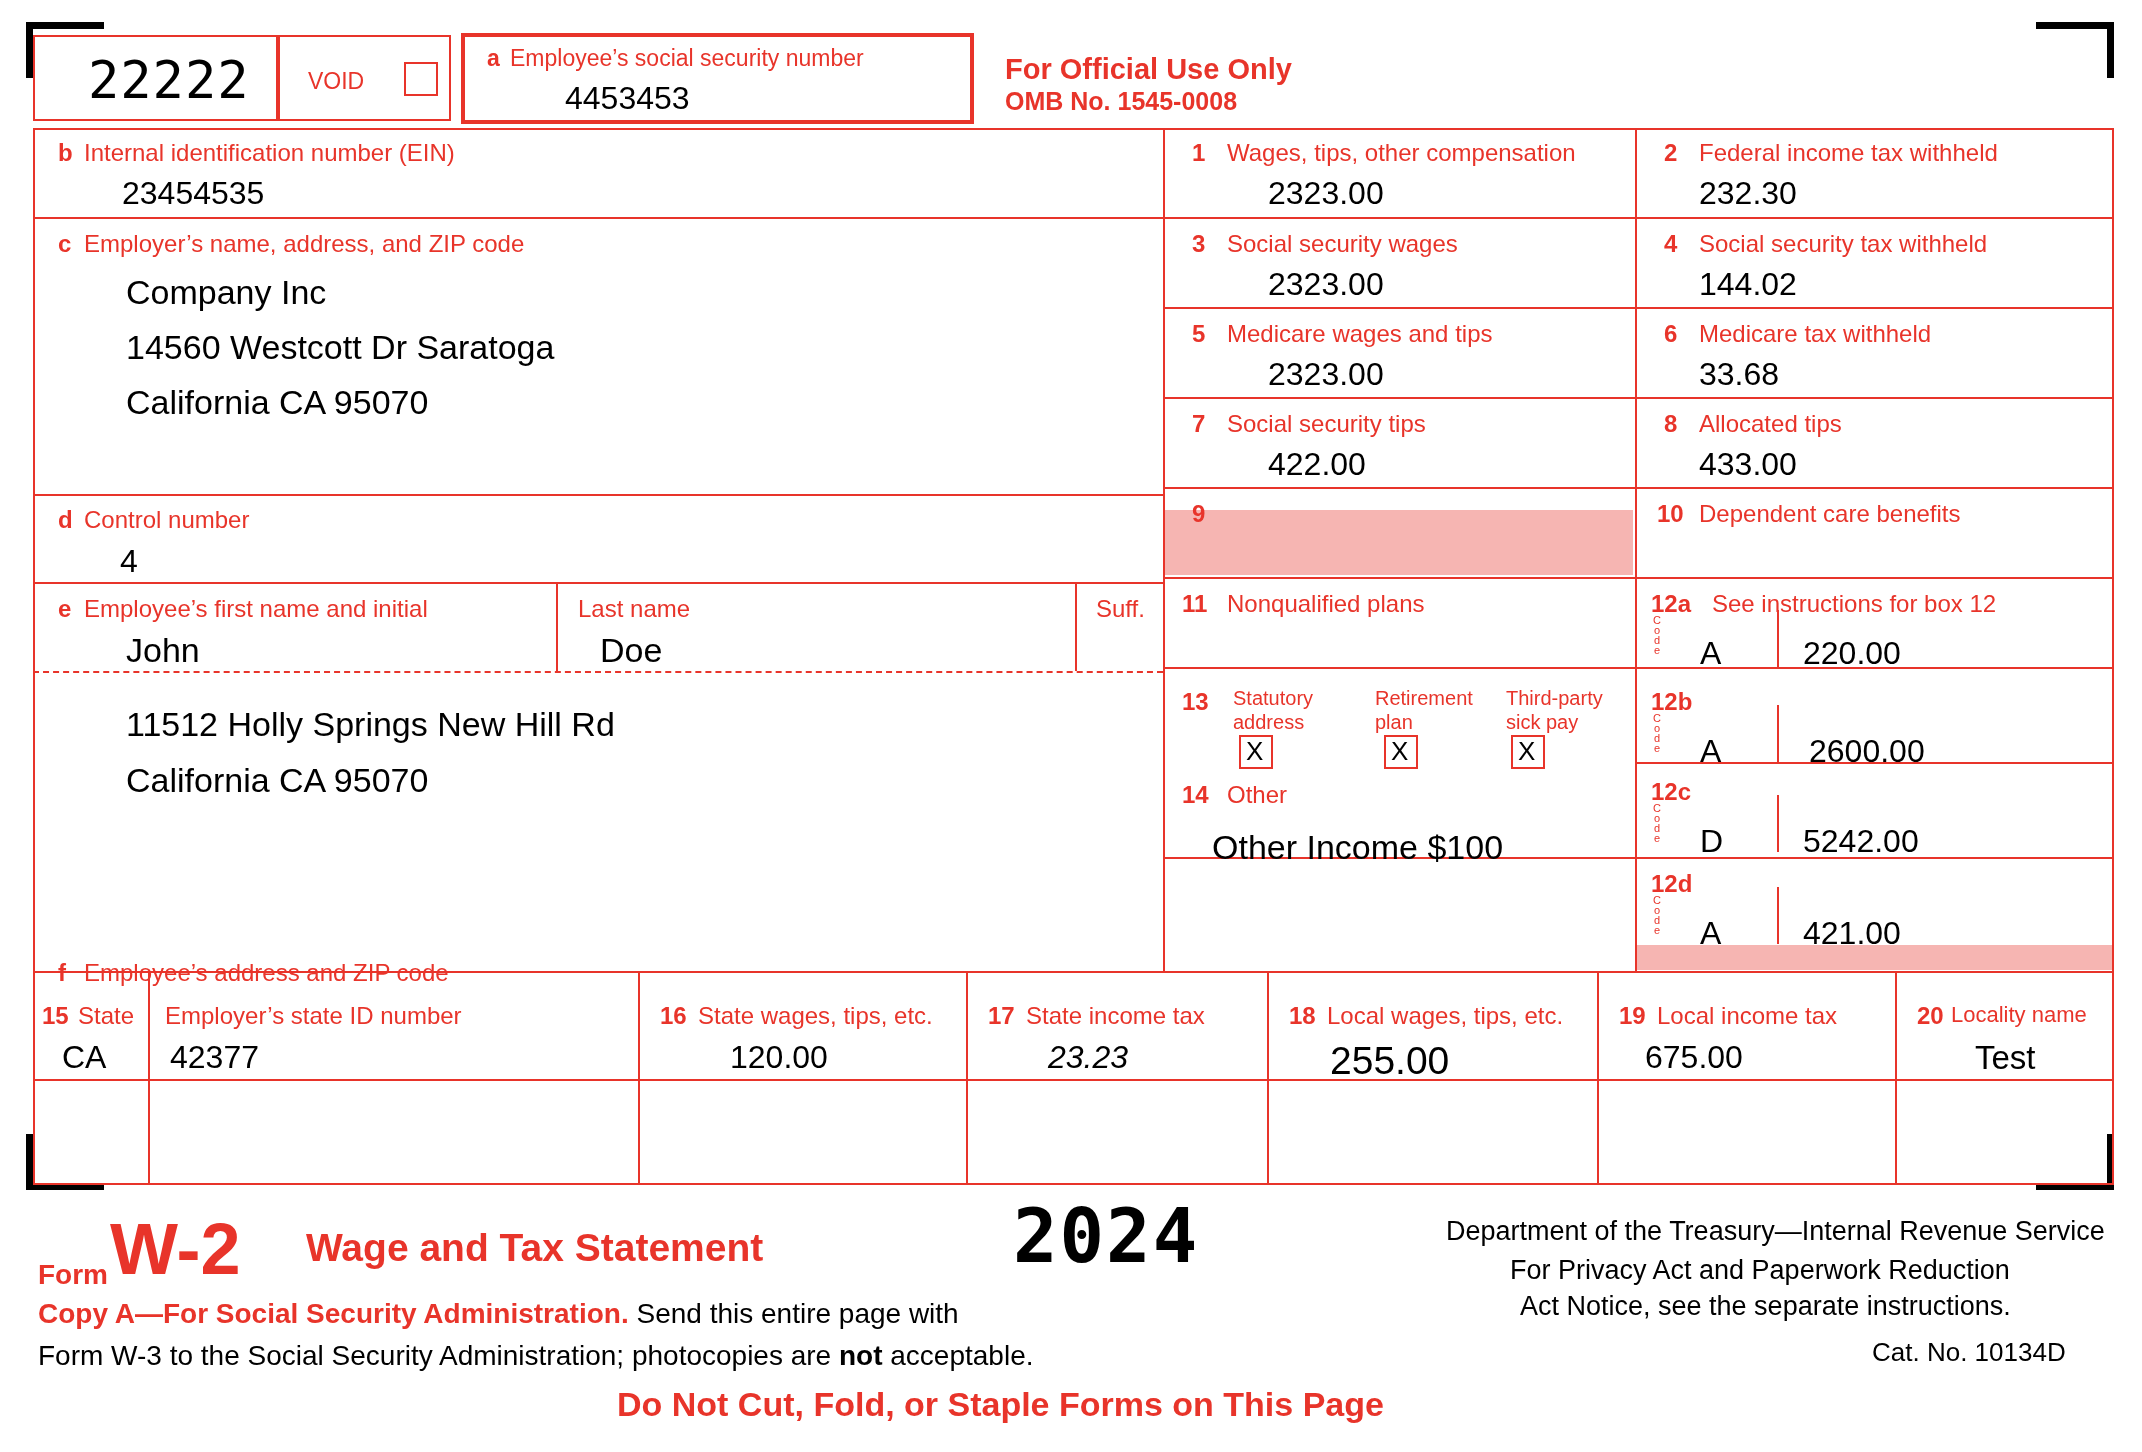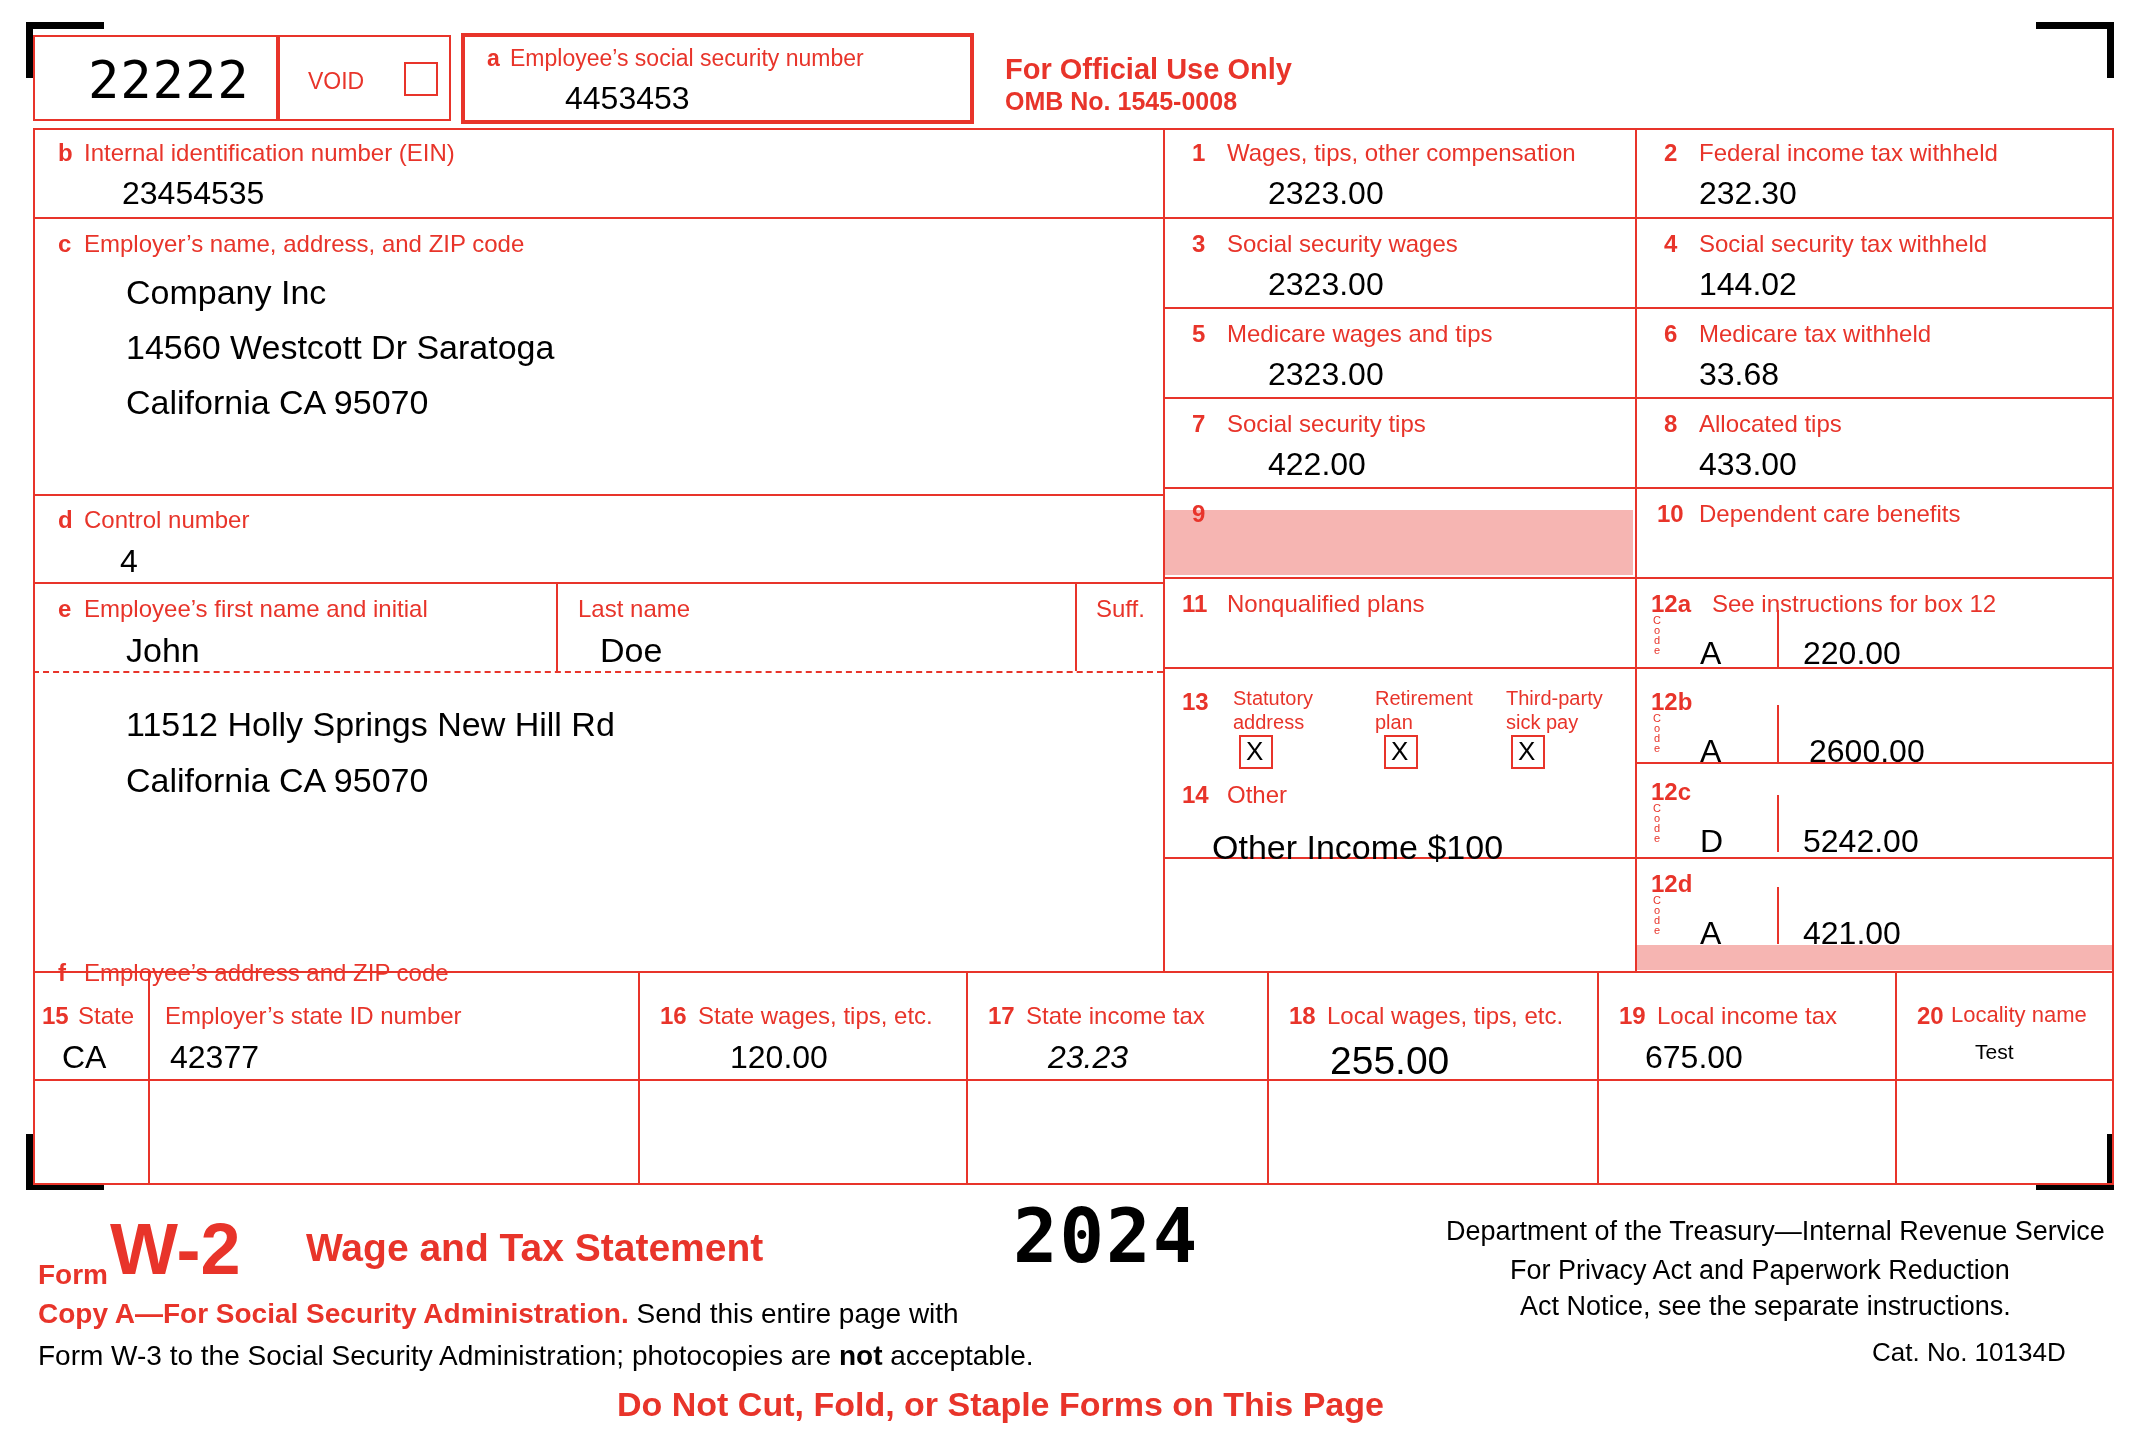--- a/index.html
+++ b/index.html
@@ -311,21 +311,21 @@
   <div class="lbl" style="position:absolute;left:1289px;top:1004px;font-weight:bold;font-size:24px;">18</div>
   <div class="lbl" style="position:absolute;left:1327px;top:1004px;font-size:24px;">Local wages, tips, etc.</div>
   <div class="val" style="position:absolute;left:1330px;top:1041px;font-size:39px;">255.00</div>
 
   <div class="lbl" style="position:absolute;left:1619px;top:1004px;font-weight:bold;font-size:24px;">19</div>
   <div class="lbl" style="position:absolute;left:1657px;top:1004px;font-size:24px;">Local income tax</div>
   <div class="val" style="position:absolute;left:1645px;top:1041px;font-size:32px;">675.00</div>
 
   <div class="lbl" style="position:absolute;left:1917px;top:1004px;font-weight:bold;font-size:24px;">20</div>
   <div class="lbl" style="position:absolute;left:1951px;top:1004px;font-size:22px;">Locality name</div>
-  <div class="val" style="position:absolute;left:1975px;top:1041px;font-size:21px;">Test</div>
+  <div class="val" style="position:absolute;left:1975px;top:1041px;font-size:33px;">Test</div>
 
   <div class="dash-h" style="left:33px;top:1079px;width:2079px;"></div>
 
   <div class="line-v" style="left:148px;top:1100px;height:83px;"></div>
 
   <div class="lbl bold" style="position:absolute;left:38px;top:1261px;font-size:28px;color:#e8342a;">Form</div>
   <div class="big-w2" style="position:absolute;left:110px;top:1213px;">W-2</div>
   <div class="lbl bold" style="position:absolute;left:306px;top:1228px;font-size:39px;color:#e8342a;">Wage and Tax Statement</div>
   <div class="year" style="position:absolute;left:1013px;top:1193px;">2024</div>
 

